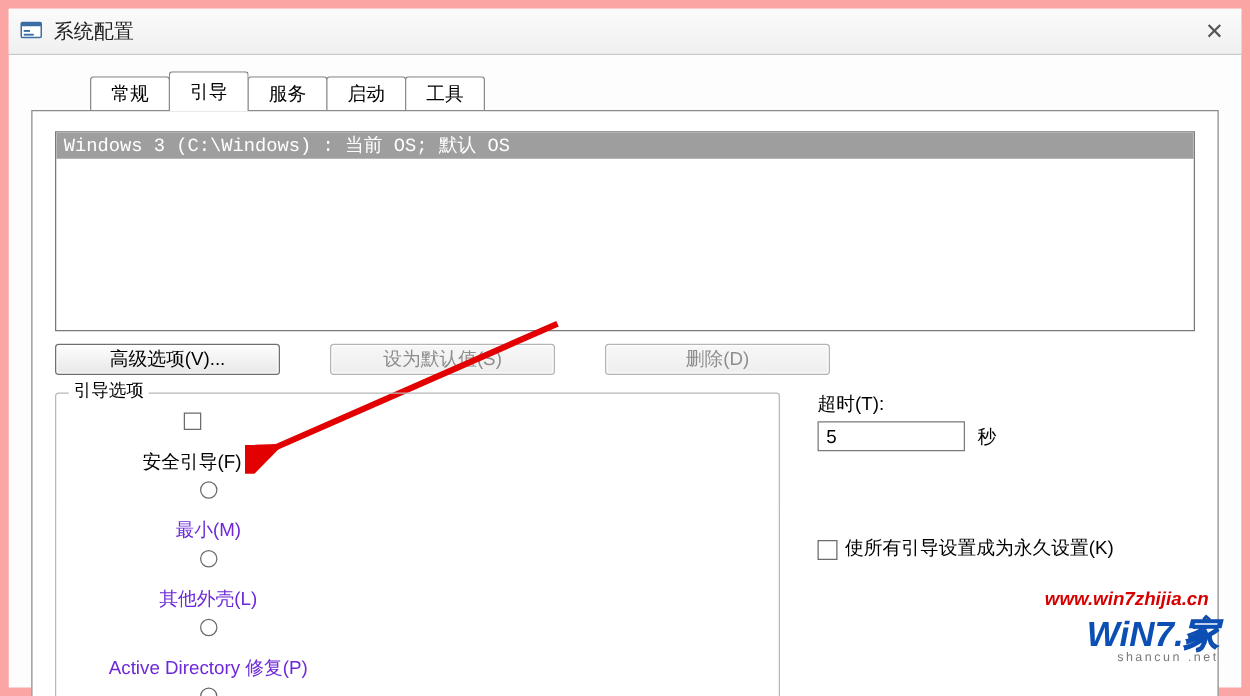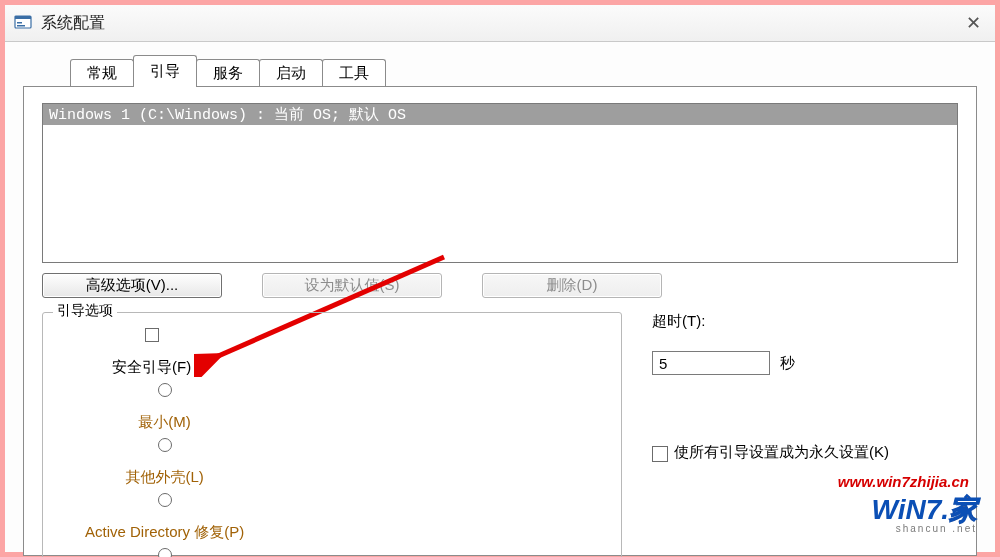--- a/index.html
+++ b/index.html
@@ -11,21 +11,21 @@
     font-size: 15px;
     background: #fff;
     color: #000;
     overflow: hidden;
   }
   .window {
     position: relative;
     width: 1000px;
     height: 557px;
     box-sizing: border-box;
-    border: 5px solid #fca5a5;
+    border: 7px solid #fca5a5;
     background: #fdfdfd;
   }
   
   .titlebar {
     display: flex;
     align-items: center;
     height: 36px;
     padding: 0 8px;
     background: linear-gradient(#fbfbfb, #f0f0f0);
     border-bottom: 1px solid #c9c9c9;
@@ -169,26 +169,26 @@
     background: #fff;
     box-sizing: border-box;
   }
   .rad .circle {
     width: 14px; height: 14px;
     border: 1px solid #6b6b6b;
     border-radius: 50%;
     background: #fff;
     box-sizing: border-box;
   }
-  .disabled-text { color: #a16207; }
+  .disabled-text { color: #6d28d9; }
   .indent { margin-left: 26px; }
   .rightcol {
     padding-top: 0px;
   }
-  .timeout-label { margin-bottom: 20px; }
+  .timeout-label { margin-bottom: 4px; }
   .timeout-row {
     display: flex;
     align-items: center;
     gap: 10px;
   }
   .timeout-input {
     width: 118px;
     height: 24px;
     border: 1px solid #7a7a7a;
     padding: 0 6px;
@@ -292,21 +292,21 @@
       <svg class="arrow" width="260" height="130">
         <defs>
           <marker id="ah" markerWidth="20" markerHeight="16" refX="2" refY="8" orient="auto">
             <polygon points="0,8 20,0 14,8 20,16" fill="#e30000"></polygon>
           </marker>
         </defs>
         <line x1="250" y1="10" x2="22" y2="110" stroke="#e30000" stroke-width="5" marker-end="url(#ah)"></line>
       </svg>
 
       <div class="bootlist">
-        <div class="row selected">Windows 1 (C:\Windows) : 当前 OS; 默认 OS</div>
+        <div class="row selected">Windows 3 (C:\Windows) : 当前 OS; 默认 OS</div>
       </div>
 
       <div class="btnrow">
         <div class="btn">高级选项(V)...</div>
         <div class="btn disabled">设为默认值(S)</div>
         <div class="btn disabled">删除(D)</div>
       </div>
 
       <div class="lower">
 

